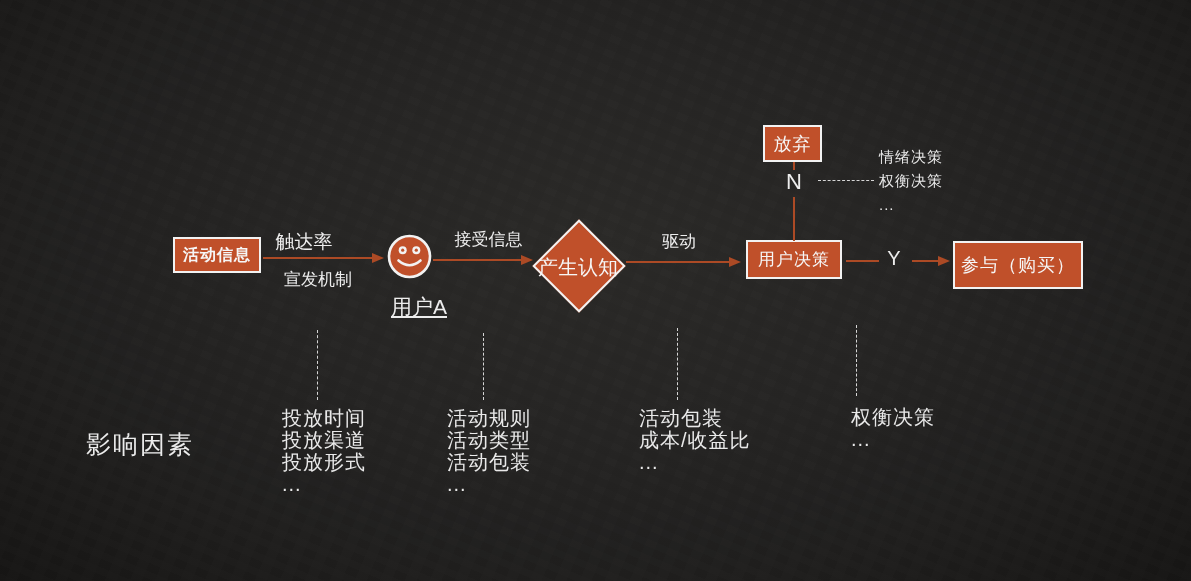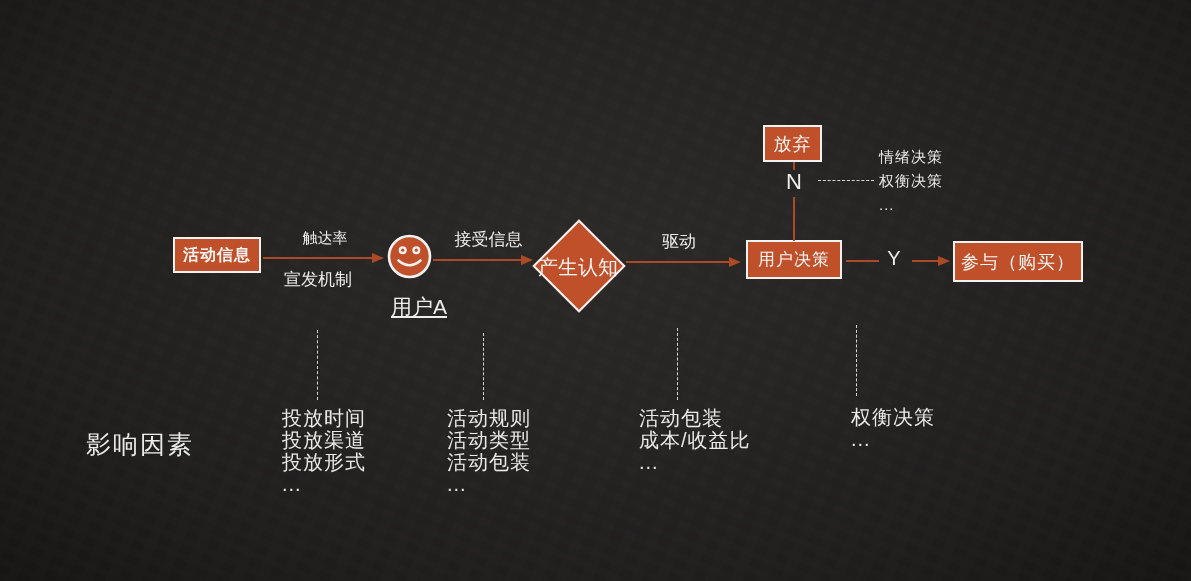--- a/index.html
+++ b/index.html
@@ -44,21 +44,21 @@
 </style>
 </head>
 <body>
 
 <div id="stage">
 
   <div class="box" style="left:173px;top:237px;width:88px;height:36px;font-size:16px;font-weight:bold;">活动信息</div>
 
   <div class="hline" style="left:263px;top:257px;width:110px;"></div>
   <div class="head-r" style="left:372px;top:253px;"></div>
-  <div class="lbl" style="left:270px;top:229px;width:110px;font-size:15px;">触达率</div>
+  <div class="lbl" style="left:249px;top:229px;width:110px;font-size:19px;">触达率</div>
   <div class="lbl" style="left:258px;top:268px;width:120px;font-size:17px;">宣发机制</div>
 
   <div class="abs" style="left:387px;top:234px;width:45px;height:45px;">
     <svg width="45" height="45" viewBox="0 0 45 45">
       <circle cx="22.5" cy="22.5" r="20.5" fill="#c0502a" stroke="#f2f2f2" stroke-width="2.6"></circle>
       <circle cx="15.7" cy="16.2" r="4" fill="#f2f2f2"></circle>
       <circle cx="29.3" cy="16.2" r="4" fill="#f2f2f2"></circle>
       <circle cx="15.7" cy="16.2" r="1.6" fill="#c0502a"></circle>
       <circle cx="29.3" cy="16.2" r="1.6" fill="#c0502a"></circle>
       <path d="M11.5 26.5 q11 9.5 22 0" stroke="#f2f2f2" stroke-width="2.6" fill="none" stroke-linecap="round"></path>
@@ -91,21 +91,21 @@
     <div>情绪决策</div>
     <div>权衡决策</div>
     <div>...</div>
   </div>
 
   <div class="hline" style="left:846px;top:260px;width:33px;"></div>
   <div class="lbl" style="left:883px;top:247px;width:22px;font-size:20px;">Y</div>
   <div class="hline" style="left:912px;top:260px;width:27px;"></div>
   <div class="head-r" style="left:938px;top:256px;"></div>
 
-  <div class="box" style="left:953px;top:241px;width:130px;height:41px;font-size:18px;">参与（购买）</div>
+  <div class="box" style="left:953px;top:241px;width:130px;height:48px;font-size:18px;">参与（购买）</div>
 
   <div class="dashv" style="left:317px;top:330px;height:70px;"></div>
   <div class="dashv" style="left:483px;top:333px;height:67px;"></div>
   <div class="dashv" style="left:677px;top:328px;height:72px;"></div>
   <div class="dashv" style="left:856px;top:325px;height:71px;"></div>
 
   <div class="flist" style="left:282px;top:407px;">
     <div>投放时间</div>
     <div>投放渠道</div>
     <div>投放形式</div>

